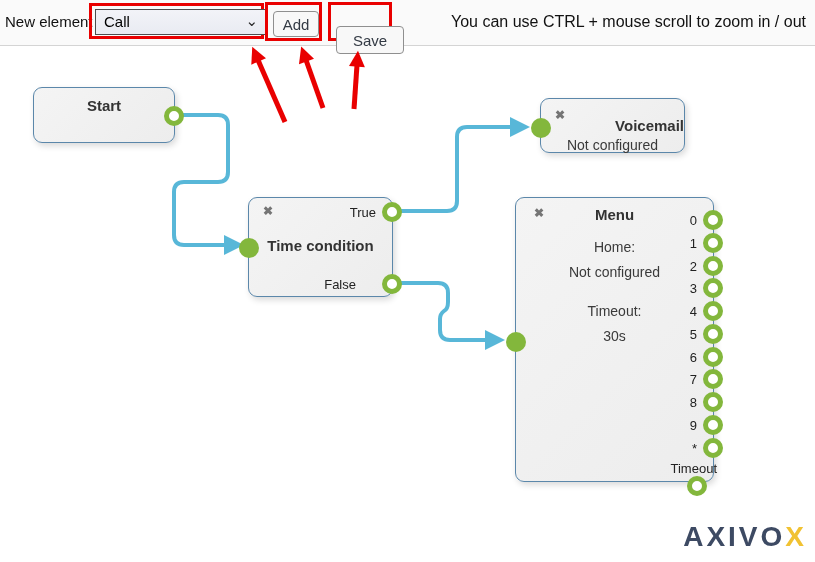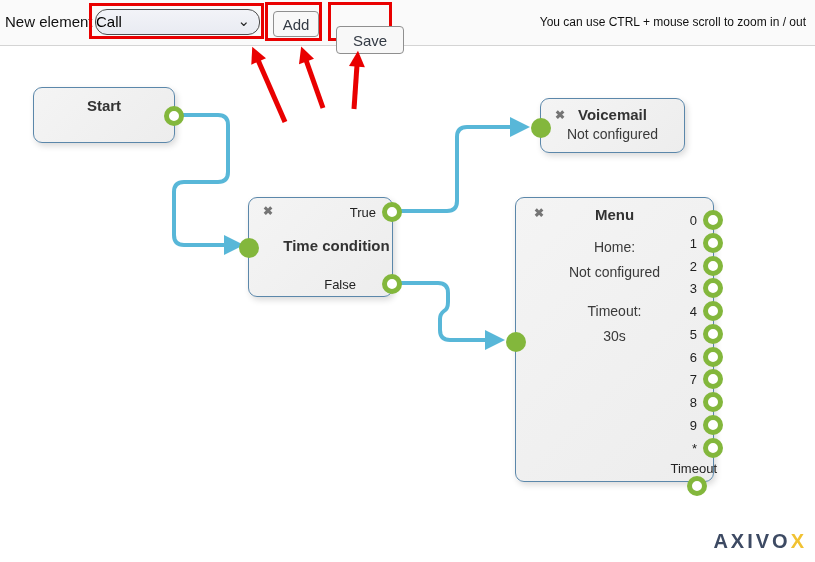--- a/index.html
+++ b/index.html
@@ -18,37 +18,37 @@
     position:absolute;left:5px;top:0;height:45px;line-height:44px;
     font-size:15px;color:#111;
   }
   .red-box{border:3px solid #e90000;position:absolute;box-sizing:border-box;background:transparent;}
   .red-box.rb-select{left:89px;top:3px;width:175px;height:36px;}
   .red-box.rb-add{left:265px;top:2px;width:57px;height:39px;}
   .red-box.rb-save{left:328px;top:2px;width:64px;height:39px;}
   .select{
     position:absolute;left:3px;top:3px;width:163px;height:24px;
     background:linear-gradient(#f2f3f8,#e9ebf2);
-    border:1px solid #4d4d4d;border-radius:12px;
-    font-size:15px;color:#000;line-height:24px;
+    border:1px solid #4d4d4d;border-radius:0;
+    font-size:15px;color:#000;line-height:24px;padding-left:8px;
     cursor:pointer;
   }
   .select .chevron{
     position:absolute;right:9px;top:0;line-height:22px;font-size:15px;color:#222;
   }
   .btn{
     position:absolute;background:#f8f8f8;border:1px solid #8f8f8f;border-radius:4px;
     font-size:15px;color:#333a44;font-family:"Liberation Sans",sans-serif;
     cursor:pointer;padding:0;
   }
   .btn-add{left:5px;top:6px;width:46px;height:26px;}
   .btn-save{left:5px;top:21px;width:68px;height:28px;}
   .hint{
     position:absolute;right:9px;top:0;height:45px;line-height:44px;
-    font-size:12px;color:#111;
+    font-size:16px;color:#111;
   }
   
   svg.overlay{position:absolute;left:0;top:0;z-index:5;}
   .connector{stroke:#58b7d8;stroke-width:4;fill:none;stroke-linecap:round;}
   .annotation-arrow{stroke:#e90000;stroke-width:5;stroke-linecap:butt;}
   
   .node{
     position:absolute;box-sizing:border-box;
     background:linear-gradient(135deg,#f4f4f4,#ededed);
     border:1px solid #5b87aa;border-radius:9px;
@@ -75,36 +75,36 @@
   .port .port-label{font-size:13px;color:#222;margin-right:6px;white-space:nowrap;}
   .port .port-ring{
     width:10px;height:10px;border:5px solid #83b73c;border-radius:50%;
     background:#fff;flex:0 0 auto;
   }
   
   .node-start{left:33px;top:87px;width:142px;height:56px;}
   .node-start .node-title{margin-top:9px;}
   
   .node-tc{left:248px;top:197px;width:145px;height:100px;}
-  .node-tc .node-title{position:absolute;top:39px;left:16px;width:100%;}
+  .node-tc .node-title{position:absolute;top:39px;left:0;width:100%;}
   
   .node-vm{left:540px;top:98px;width:145px;height:55px;}
-  .node-vm .node-title{margin-top:7px;}
+  .node-vm .node-title{margin-top:18px;text-align:right;}
   .node-vm .node-sub{font-size:14px;color:#3a3a3a;text-align:center;margin-top:3px;}
   
   .node-menu{left:515px;top:197px;width:199px;height:285px;}
   .node-menu .node-title{margin-top:8px;}
   .menu-body{
     position:absolute;top:37px;left:0;width:100%;text-align:center;
     font-size:14px;color:#3a3a3a;line-height:25px;
   }
   .menu-gap{height:14px;}
   
   .logo{
-    position:absolute;right:8px;bottom:9px;font-size:20px;font-weight:bold;
+    position:absolute;right:8px;bottom:9px;font-size:28px;font-weight:bold;
     letter-spacing:3px;color:#3d4a63;z-index:2;
   }
   .logo .accent{color:#f1c232;}
 </style>
 </head>
 <body>
 
 <div class="toolbar">
   <span class="new-element-label">New element</span>
 

